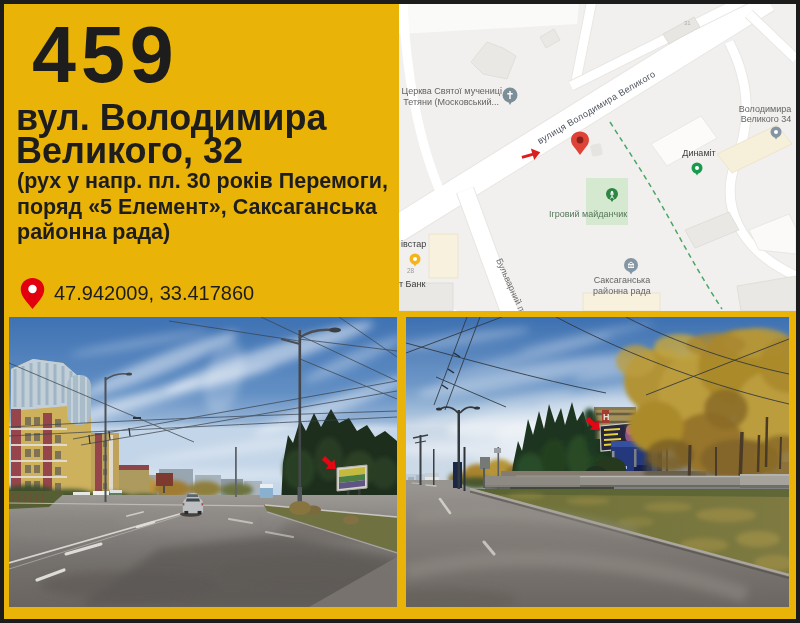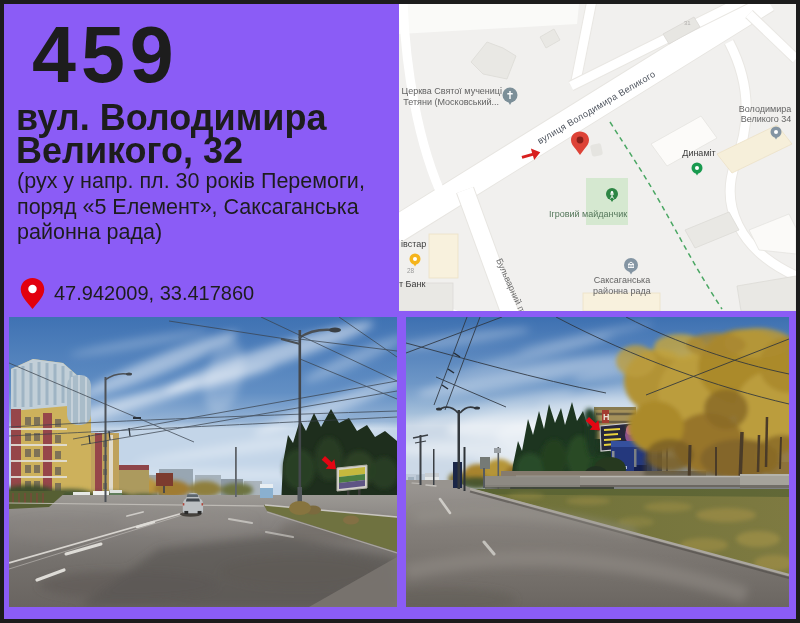--- a/index.html
+++ b/index.html
@@ -1,28 +1,28 @@
 <!DOCTYPE html>
 <html><head>
 <meta charset="utf-8">
 <style>
   html,body{margin:0;padding:0;background:#fff;}
   body{width:800px;height:623px;position:relative;font-family:"Liberation Sans",sans-serif;overflow:hidden;}
-  .page{position:absolute;left:0;top:0;width:800px;height:623px;box-sizing:border-box;border:4px solid #1c1c1c;background:#8b5cf6;overflow:hidden;padding-left:25px;}
+  .page{position:absolute;left:0;top:0;width:800px;height:623px;box-sizing:border-box;border:4px solid #1c1c1c;background:#eab308;overflow:hidden;padding-left:25px;}
   .abs{position:absolute;}
 </style>
 </head>
 <body>
 <div class="page">
 
   <div class="abs" style="left:28px;top:5px;font-size:79px;font-weight:bold;letter-spacing:5px;color:#1d1d1d;">459</div>
 
   <div class="abs" style="left:12px;top:97px;font-size:36px;font-weight:bold;color:#1d1d1d;line-height:33px;">вул. Володимира<br>Великого, 32</div>
 
-  <div class="abs" style="left:13px;top:165px;font-size:21.5px;font-weight:normal;color:#1d1d1d;line-height:25.5px;">(рух у напр. пл. 30 років Перемоги,<br>поряд «5 Елемент», Саксаганська<br>районна рада)</div>
+  <div class="abs" style="left:13px;top:165px;font-size:21.5px;font-weight:bold;color:#1d1d1d;line-height:25.5px;">(рух у напр. пл. 30 років Перемоги,<br>поряд «5 Елемент», Саксаганська<br>районна рада)</div>
 
   <svg class="abs" style="left:13px;top:273px;" width="31" height="33" viewBox="0 0 30 32">
     <path d="M15 1 C8.4 1 3.6 5.9 3.6 12.1 C3.6 16.4 5.9 19.5 8.6 23.2 L15 31 L21.4 23.2 C24.1 19.5 26.4 16.4 26.4 12.1 C26.4 5.9 21.6 1 15 1 Z" fill="#e2000e"></path>
     <circle cx="15" cy="11.6" r="4.1" fill="#ffffff"></circle>
   </svg>
 
   <div class="abs" style="left:50px;top:278px;font-size:20px;color:#1d1d1d;">47.942009, 33.417860</div>
 
   <div class="abs" style="left:395px;top:0px;width:397px;height:307px;">
 <svg width="397" height="307" viewBox="0 0 397 307">

